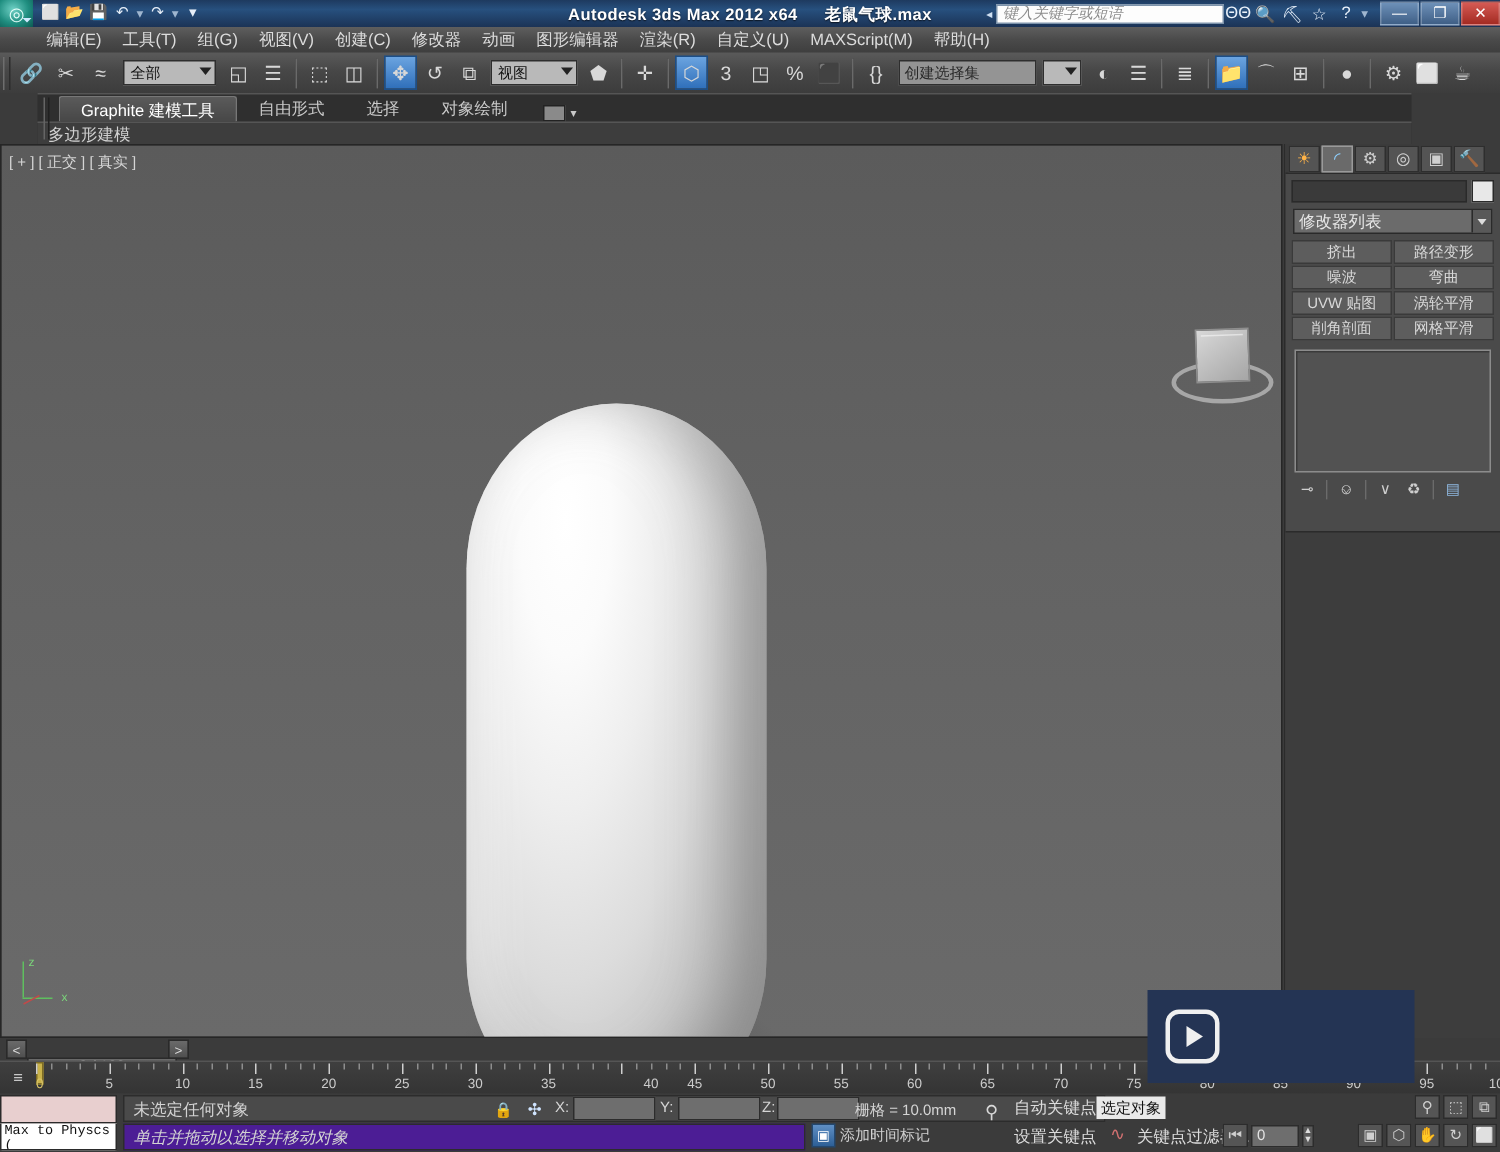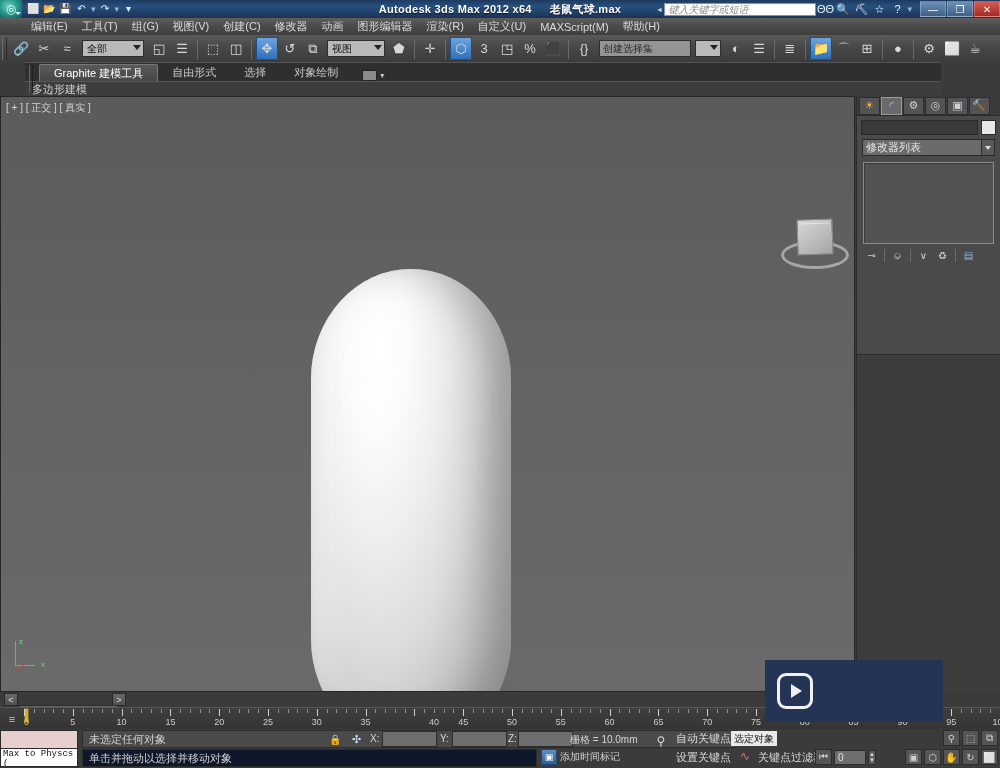--- a/index.html
+++ b/index.html
@@ -220,22 +220,22 @@
   .statusbar { position:absolute; left:0; top:729px; width:1000px; height:39px;
     background:#3b3b3b; }
   .sb-maxscript { position:absolute; left:0; top:1px; width:78px; height:38px; }
   .sb-ms-top { height:19px; background:#e8cfcf; border:1px solid #2a2a2a; }
   .sb-ms-bot { height:18px; background:#ffffff; border:1px solid #2a2a2a; border-top:none;
     color:#111; font-size:9px; padding-left:2px; font-family:"Liberation Mono", monospace; overflow:hidden;}
   .sb-prompt1 { position:absolute; left:82px; top:1px; width:655px; height:18px;
     background:#4a4a4a; border:1px solid #2c2c2c; color:#d2d2d2; font-size:11px;
     display:flex; align-items:center; padding-left:6px; }
   .sb-prompt2 { position:absolute; left:82px; top:20px; width:455px; height:18px;
-    background:#0f172a; border:1px solid #2c2c2c; color:#d2d2d2; font-size:11px;
-    display:flex; align-items:center; padding-left:6px; }
+    background:#4c1d95; border:1px solid #2c2c2c; color:#d2d2d2; font-size:11px;
+    display:flex; align-items:center; padding-left:6px;font-style:italic; }
   .sb-lock { position:absolute; left:328px; top:3px; width:16px;height:15px;
     display:flex;align-items:center;justify-content:center;color:#c9c9c9;font-size:10px;}
   .sb-sel  { position:absolute; left:348px; top:2px; width:17px;height:16px;
     display:flex;align-items:center;justify-content:center;color:#cfe4ff;font-size:11px;}
   .coordbox { position:absolute; top:2px; height:16px; width:55px; background:#6e6e6e;
     border:1px solid #2c2c2c; }
   .coordlbl { position:absolute; top:4px; color:#d5d5d5; font-size:10px; }
   .sb-grid { position:absolute; left:570px; top:4px; color:#d5d5d5; font-size:10px; }
   .sb-timetag { position:absolute; left:560px; top:21px; color:#d0d0d0; font-size:10px; }
   .sb-timetag-ico { position:absolute; left:541px; top:20px; width:16px;height:16px;
@@ -425,20 +425,30 @@
     </div>
     <div class="cp-namerow">
       <div class="cp-name"></div>
       <div class="cp-color"></div>
     </div>
     <div class="cp-modlist">
       <span>修改器列表</span>
       <span class="arw">
           <i></i>
         </span>
+    </div>
+    <div class="cp-btngrid">
+      <div class="cp-btn">挤出</div>
+      <div class="cp-btn">路径变形</div>
+      <div class="cp-btn">噪波</div>
+      <div class="cp-btn">弯曲</div>
+      <div class="cp-btn">UVW 贴图</div>
+      <div class="cp-btn">涡轮平滑</div>
+      <div class="cp-btn">削角剖面</div>
+      <div class="cp-btn">网格平滑</div>
     </div>
     <div class="cp-stack"></div>
     <div class="cp-stackbar">
       <div class="cp-sb">⊸</div>
       <div class="cp-sbsep"></div>
       <div class="cp-sb">⎉</div>
       <div class="cp-sbsep"></div>
       <div class="cp-sb">∨</div>
       <div class="cp-sb">♻</div>
       <div class="cp-sbsep"></div>

